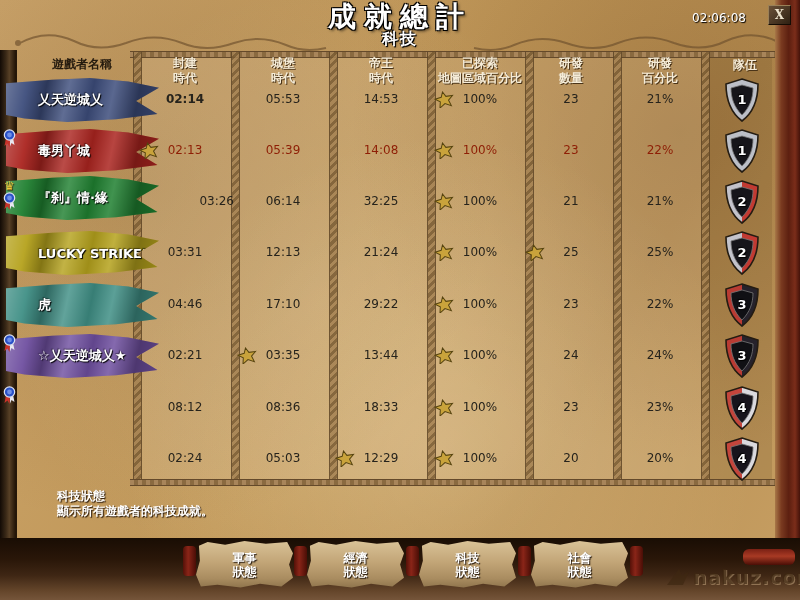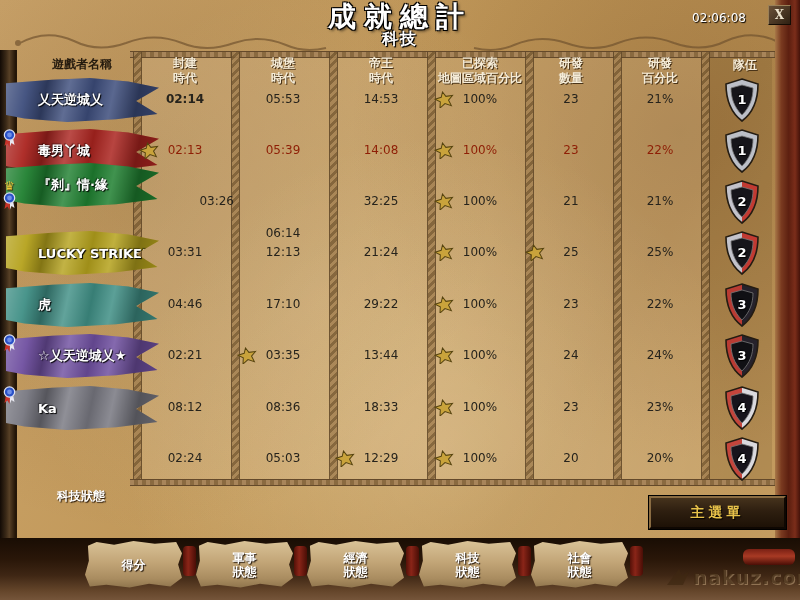--- a/index.html
+++ b/index.html
@@ -150,21 +150,21 @@
 
   <h1 class="title">成就總計</h1>
   <div class="subtitle">科技</div>
   <div class="time">02:06:08</div>
   <button class="close">X</button>
 
   <div class="players-header">遊戲者名稱</div>
   <div class="team-header">隊伍</div>
 
   <div class="status-title">科技狀態</div>
-  <button class="main-menu">主選單</button>
+  <div class="status-desc">顯示所有遊戲者的科技成就。</div>
 
   <div class="bottom-bar"></div>
   <div class="rod-wide"></div>
 
   <div class="watermark">
     <svg width="26" height="20" viewBox="0 0 26 20">
       <path d="M2 18 L14 2 L17 9 L24 4 L18 18 Z" fill="rgba(62,40,18,.68)"></path>
     </svg>
     <span>nakuz.com</span>
   </div>
@@ -247,34 +247,34 @@
     <div class="shield" style="left: 722px; top: 128px;"><svg width="40" height="46" viewBox="0 0 40 46">
         <path d="M20 2 L36 7 C36 21 32 35 20 44 C8 35 4 21 4 7 Z" fill="#bcbfc7"></path>
         <clipPath id="cp1">
           <rect x="20" y="0" width="20" height="46"></rect>
         </clipPath>
         <path d="M20 2 L36 7 C36 21 32 35 20 44 C8 35 4 21 4 7 Z" fill="#bcbfc7" clip-path="url(#cp1)"></path>
         <path d="M20 8 L31 11 C31 21 28 30 20 38 C12 30 9 21 9 11 Z" fill="#16151a" stroke="#777" stroke-width="0.8"></path>
         <path d="M20 2 L36 7 C36 21 32 35 20 44 C8 35 4 21 4 7 Z" fill="none" stroke="#241c12" stroke-width="1.6"></path>
       </svg></div>
     <div class="shield-num" style="left: 722px; top: 143px;">1</div>
-    <div class="banner" style="top: 163px; text-decoration: underline; --c: #1f8030;">
+    <div class="banner" style="top: 176px; text-decoration: underline; --c: #1f8030;">
       <span class="bname">『刹』情·緣</span>
     </div>
     <div class="medals" style="top: 180px;">
       <span class="crown">♛</span>
       <span><svg width="15" height="19" viewBox="0 0 15 19">
           <path d="M4 9 L2.5 17 L5.5 14.5 L7.5 18 L8 10 Z" fill="#c8332a"></path>
           <path d="M11 9 L12.5 16 L9.5 14 L8 17.5 L8 10 Z" fill="#e8e8f0"></path>
           <circle cx="7.5" cy="6" r="5.2" fill="#2a52c8" stroke="#dfe2ee" stroke-width="1.2"></circle>
           <circle cx="7.5" cy="6" r="2.4" fill="#6f8fe8"></circle>
         </svg></span>
     </div>
     <div class="cell" style="left: 136px; top: 194px; color: rgb(38, 35, 28); text-align: right;">03:26</div>
-    <div class="cell" style="left: 234px; top: 194px; color: rgb(38, 35, 28); margin-top: 32px;">06:14</div>
+    <div class="cell" style="left: 234px; top: 194px; color: rgb(38, 35, 28);">06:14</div>
     <div class="cell" style="left: 332px; top: 194px; color: rgb(38, 35, 28);">32:25</div>
     <div class="cell" style="left: 431px; top: 194px; color: rgb(38, 35, 28);">100%</div>
     <div class="cell" style="left: 522px; top: 194px; color: rgb(38, 35, 28);">21</div>
     <div class="cell" style="left: 611px; top: 194px; color: rgb(38, 35, 28);">21%</div>
     <div class="star" style="left: 434px; top: 193px;"><svg width="20" height="17" viewBox="0 0 20 17">
         <path d="M10 0.8 L12.4 5.8 L19 6.3 L14.2 10 L15.8 16 L10 12.7 L4.2 16 L5.8 10 L1 6.3 L7.6 5.8 Z" fill="#c9a33b" stroke="#55430f" stroke-width="1" transform="rotate(-12 10 8)"></path>
       </svg></div>
     <div class="shield" style="left: 722px; top: 179px;"><svg width="40" height="46" viewBox="0 0 40 46">
         <path d="M20 2 L36 7 C36 21 32 35 20 44 C8 35 4 21 4 7 Z" fill="#c3c3cb"></path>
         <clipPath id="cp2">
@@ -358,23 +358,20 @@
     <div class="shield" style="left: 722px; top: 333px;"><svg width="40" height="46" viewBox="0 0 40 46">
         <path d="M20 2 L36 7 C36 21 32 35 20 44 C8 35 4 21 4 7 Z" fill="#b93b33"></path>
         <clipPath id="cp5">
           <rect x="20" y="0" width="20" height="46"></rect>
         </clipPath>
         <path d="M20 2 L36 7 C36 21 32 35 20 44 C8 35 4 21 4 7 Z" fill="#26222b" clip-path="url(#cp5)"></path>
         <path d="M20 8 L31 11 C31 21 28 30 20 38 C12 30 9 21 9 11 Z" fill="#101014" stroke="#777" stroke-width="0.8"></path>
         <path d="M20 2 L36 7 C36 21 32 35 20 44 C8 35 4 21 4 7 Z" fill="none" stroke="#241c12" stroke-width="1.6"></path>
       </svg></div>
     <div class="shield-num" style="left: 722px; top: 348px;">3</div>
-    <div class="banner" style="top: 386px; --c: #777780;">
-      <span class="bname">Ka</span>
-    </div>
     <div class="medals" style="top: 386px;">
       <span><svg width="15" height="19" viewBox="0 0 15 19">
           <path d="M4 9 L2.5 17 L5.5 14.5 L7.5 18 L8 10 Z" fill="#c8332a"></path>
           <path d="M11 9 L12.5 16 L9.5 14 L8 17.5 L8 10 Z" fill="#e8e8f0"></path>
           <circle cx="7.5" cy="6" r="5.2" fill="#2a52c8" stroke="#dfe2ee" stroke-width="1.2"></circle>
           <circle cx="7.5" cy="6" r="2.4" fill="#6f8fe8"></circle>
         </svg></span>
     </div>
     <div class="cell" style="left: 136px; top: 400px; color: rgb(38, 35, 28);">08:12</div>
     <div class="cell" style="left: 234px; top: 400px; color: rgb(38, 35, 28);">08:36</div>
@@ -415,23 +412,20 @@
         <path d="M20 2 L36 7 C36 21 32 35 20 44 C8 35 4 21 4 7 Z" fill="#dad9de" clip-path="url(#cp7)"></path>
         <path d="M20 8 L31 11 C31 21 28 30 20 38 C12 30 9 21 9 11 Z" fill="#17141c" stroke="#777" stroke-width="0.8"></path>
         <path d="M20 2 L36 7 C36 21 32 35 20 44 C8 35 4 21 4 7 Z" fill="none" stroke="#241c12" stroke-width="1.6"></path>
       </svg></div>
     <div class="shield-num" style="left: 722px; top: 451px;">4</div>
     <div class="rod" style="left: 183px;"></div>
     <div class="rod" style="left: 294px;"></div>
     <div class="rod" style="left: 406px;"></div>
     <div class="rod" style="left: 518px;"></div>
     <div class="rod" style="left: 630px;"></div>
-    <button class="tab" style="left: 85px;">
-      <span>得分</span>
-    </button>
     <button class="tab" style="left: 196px;">
       <span>軍事</span>
       <span>狀態</span>
     </button>
     <button class="tab" style="left: 307px;">
       <span>經濟</span>
       <span>狀態</span>
     </button>
     <button class="tab" style="left: 419px;">
       <span>科技</span>

